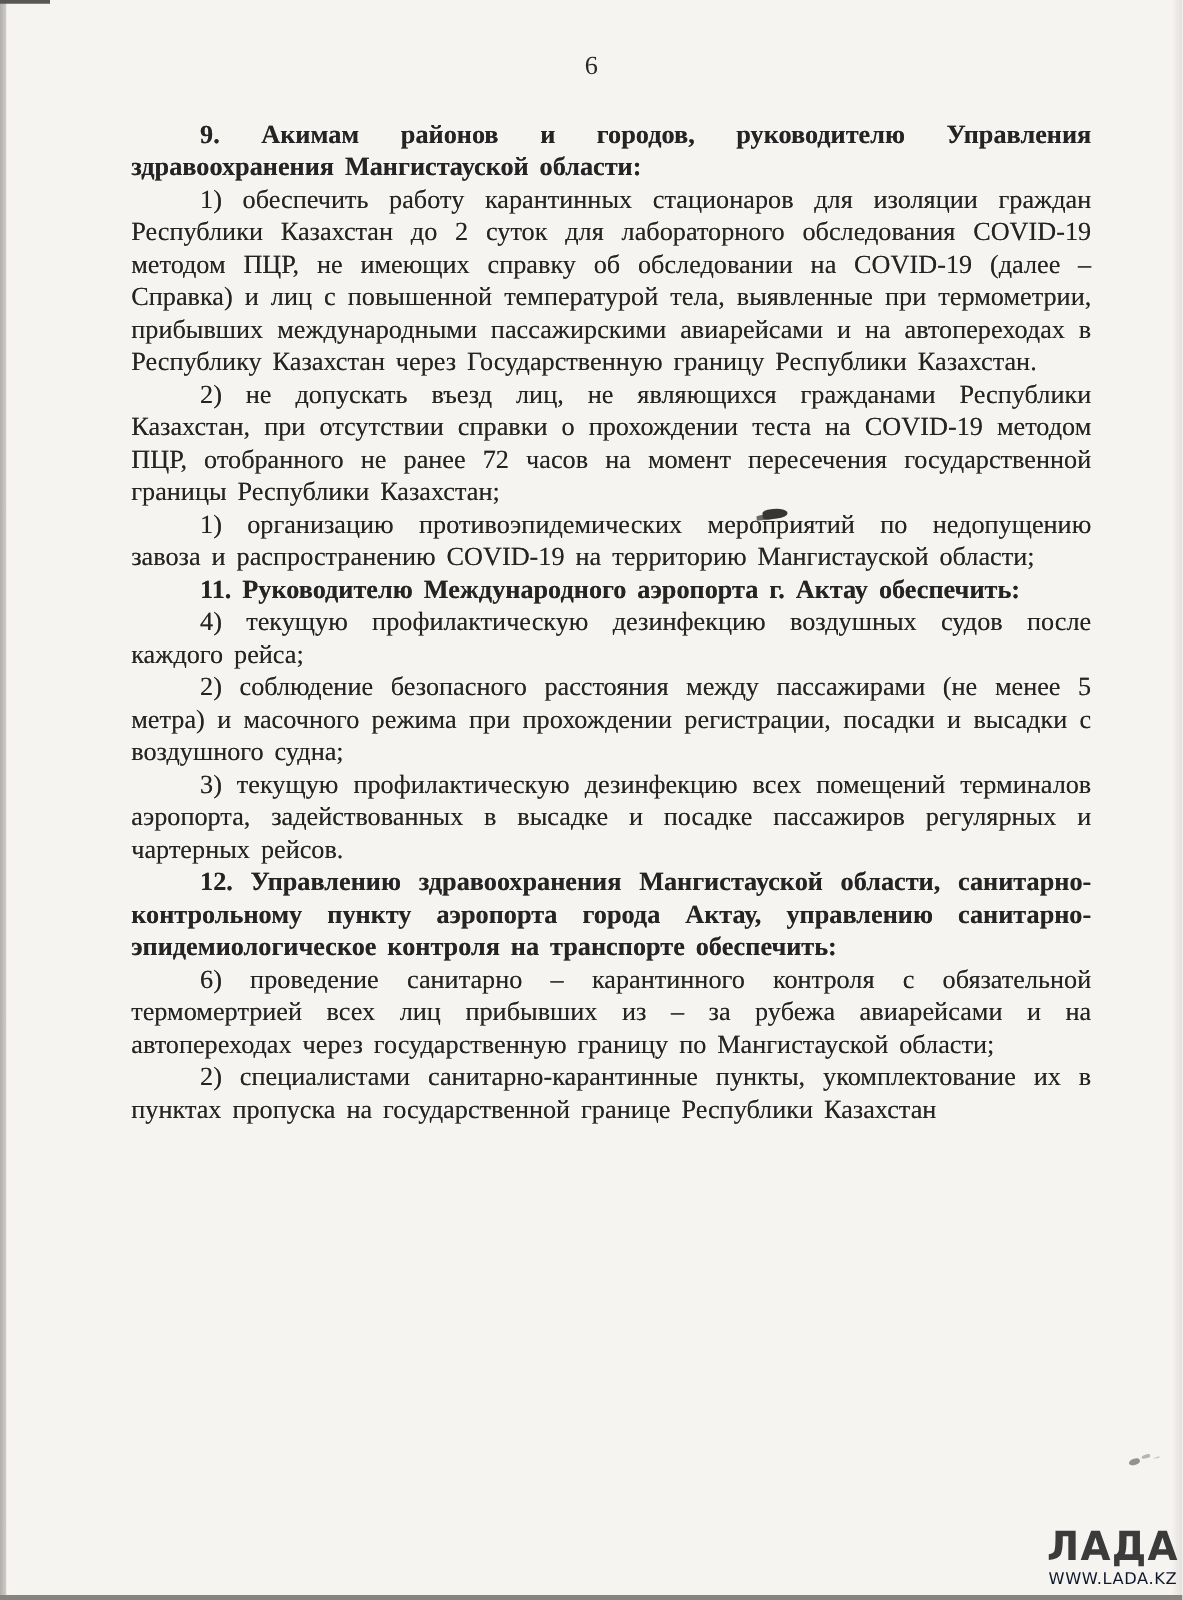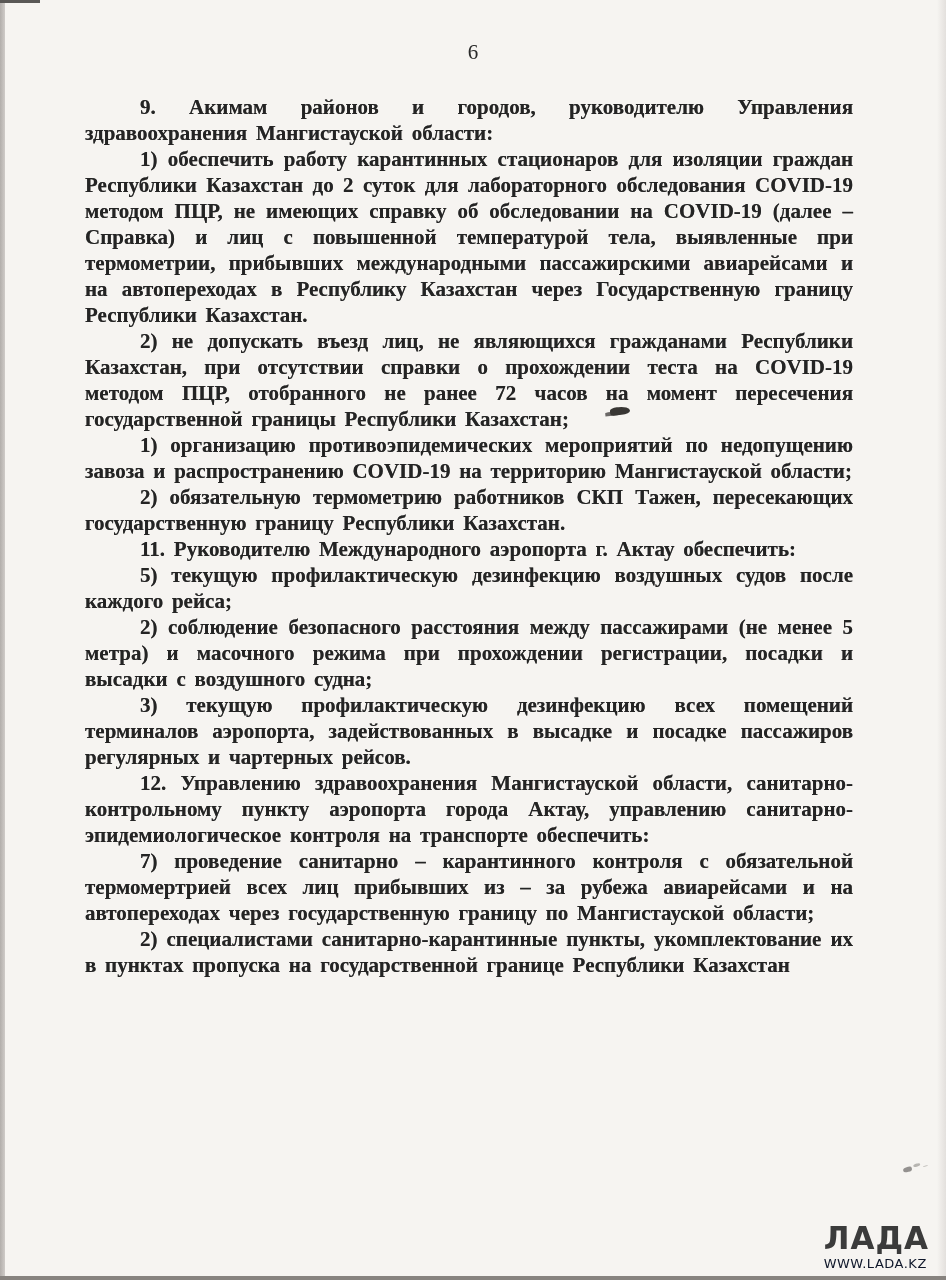--- a/index.html
+++ b/index.html
@@ -34,33 +34,32 @@
   .page-number {
     position: absolute;
     top: 40px; left: 0; width: 946px;
     text-align: center;
     font-size: 21px;
     color: #2a2a2a;
   }
   .content {
     position: absolute;
     top: 94px;
-    left: 85px;
+    left: 105px;
     width: 768px;
     font-size: 21px;
     line-height: 26px;
     text-align: justify;
     word-spacing: 3.5px;
     color: #242424;
     text-shadow: 0 0 0.4px rgba(45,45,45,0.65);
   }
   .para {
     margin: 0;
     text-indent: 55px;
-    font-weight: bold;
   }
   .para.heading {
     font-weight: bold;
   }
   
   .artifact { position: absolute; }
   .a1 {
     left: 610px; top: 407px; width: 20px; height: 8px;
     background: #383634;
     border-radius: 45% 70% 55% 30%;
@@ -69,23 +68,23 @@
   }
   .a2 {
     left: 903px; top: 1167px; width: 9px; height: 5px;
     background: rgba(95,92,90,0.65);
     border-radius: 60% 40% 50% 50%;
     transform: rotate(-14deg);
     box-shadow: 10px -2px 0 -1px rgba(120,117,114,0.5), 18px 1px 0 -2px rgba(140,137,134,0.45);
   }
   .watermark {
     position: absolute;
-    right: 17px;
+    right: 3px;
     bottom: 9px;
-    text-align: left;
+    text-align: center;
   }
   .wm-logo {
     font-family: "DejaVu Sans", sans-serif;
     font-weight: bold;
     font-size: 31px;
     line-height: 1;
     letter-spacing: 1px;
     transform: scaleY(1.04);
   }
   .wm-url {
@@ -103,27 +102,26 @@
 <div class="edge-bottom"></div>
 <div class="edge-top-corner"></div>
 
 <div class="page-number">6</div>
 
 <div class="content" style="color: rgb(36, 36, 36);">
     <p class="para heading">9. Акимам районов и городов, руководителю Управления здравоохранения Мангистауской области:</p>
     <p class="para body">1) обеспечить работу карантинных стационаров для изоляции граждан Республики Казахстан до 2 суток для лабораторного обследования COVID-19 методом ПЦР, не имеющих справку об обследовании на COVID-19 (далее – Справка) и лиц с повышенной температурой тела, выявленные при термометрии, прибывших международными пассажирскими авиарейсами и на автопереходах в Республику Казахстан через Государственную границу Республики Казахстан.</p>
     <p class="para body">2) не допускать въезд лиц, не являющихся гражданами Республики Казахстан, при отсутствии справки о прохождении теста на COVID-19 методом ПЦР, отобранного не ранее 72 часов на момент пересечения государственной границы Республики Казахстан;</p>
     <p class="para body">1) организацию противоэпидемических мероприятий по недопущению завоза и распространению COVID-19 на территорию Мангистауской области;</p>
-    <p class="para body">2) обязательную термометрию работников СКП Тажен, пересекающих государственную границу Республики Казахстан.</p>
     <p class="para heading">11. Руководителю Международного аэропорта г. Актау обеспечить:</p>
-    <p class="para body">5) текущую профилактическую дезинфекцию воздушных судов после каждого рейса;</p>
+    <p class="para body">4) текущую профилактическую дезинфекцию воздушных судов после каждого рейса;</p>
     <p class="para body">2) соблюдение безопасного расстояния между пассажирами (не менее 5 метра) и масочного режима при прохождении регистрации, посадки и высадки с воздушного судна;</p>
     <p class="para body">3) текущую профилактическую дезинфекцию всех помещений терминалов аэропорта, задействованных в высадке и посадке пассажиров регулярных и чартерных рейсов.</p>
     <p class="para heading">12. Управлению здравоохранения Мангистауской области, санитарно-контрольному пункту аэропорта города Актау, управлению санитарно-эпидемиологическое контроля на транспорте обеспечить:</p>
-    <p class="para body">7) проведение санитарно – карантинного контроля с обязательной термомертрией всех лиц прибывших из – за рубежа авиарейсами и на автопереходах через государственную границу по Мангистауской области;</p>
+    <p class="para body">6) проведение санитарно – карантинного контроля с обязательной термомертрией всех лиц прибывших из – за рубежа авиарейсами и на автопереходах через государственную границу по Мангистауской области;</p>
     <p class="para body">2) специалистами санитарно-карантинные пункты, укомплектование их в пунктах пропуска на государственной границе Республики Казахстан</p>
   </div>
 
 <div class="artifact a1"></div>
 <div class="artifact a2"></div>
 
 <div class="watermark">
   <div class="wm-logo" style="color: rgb(59, 59, 59);">ЛАДА</div>
   <div class="wm-url" style="color: #0f172a;">WWW.LADA.KZ</div>
 </div>

